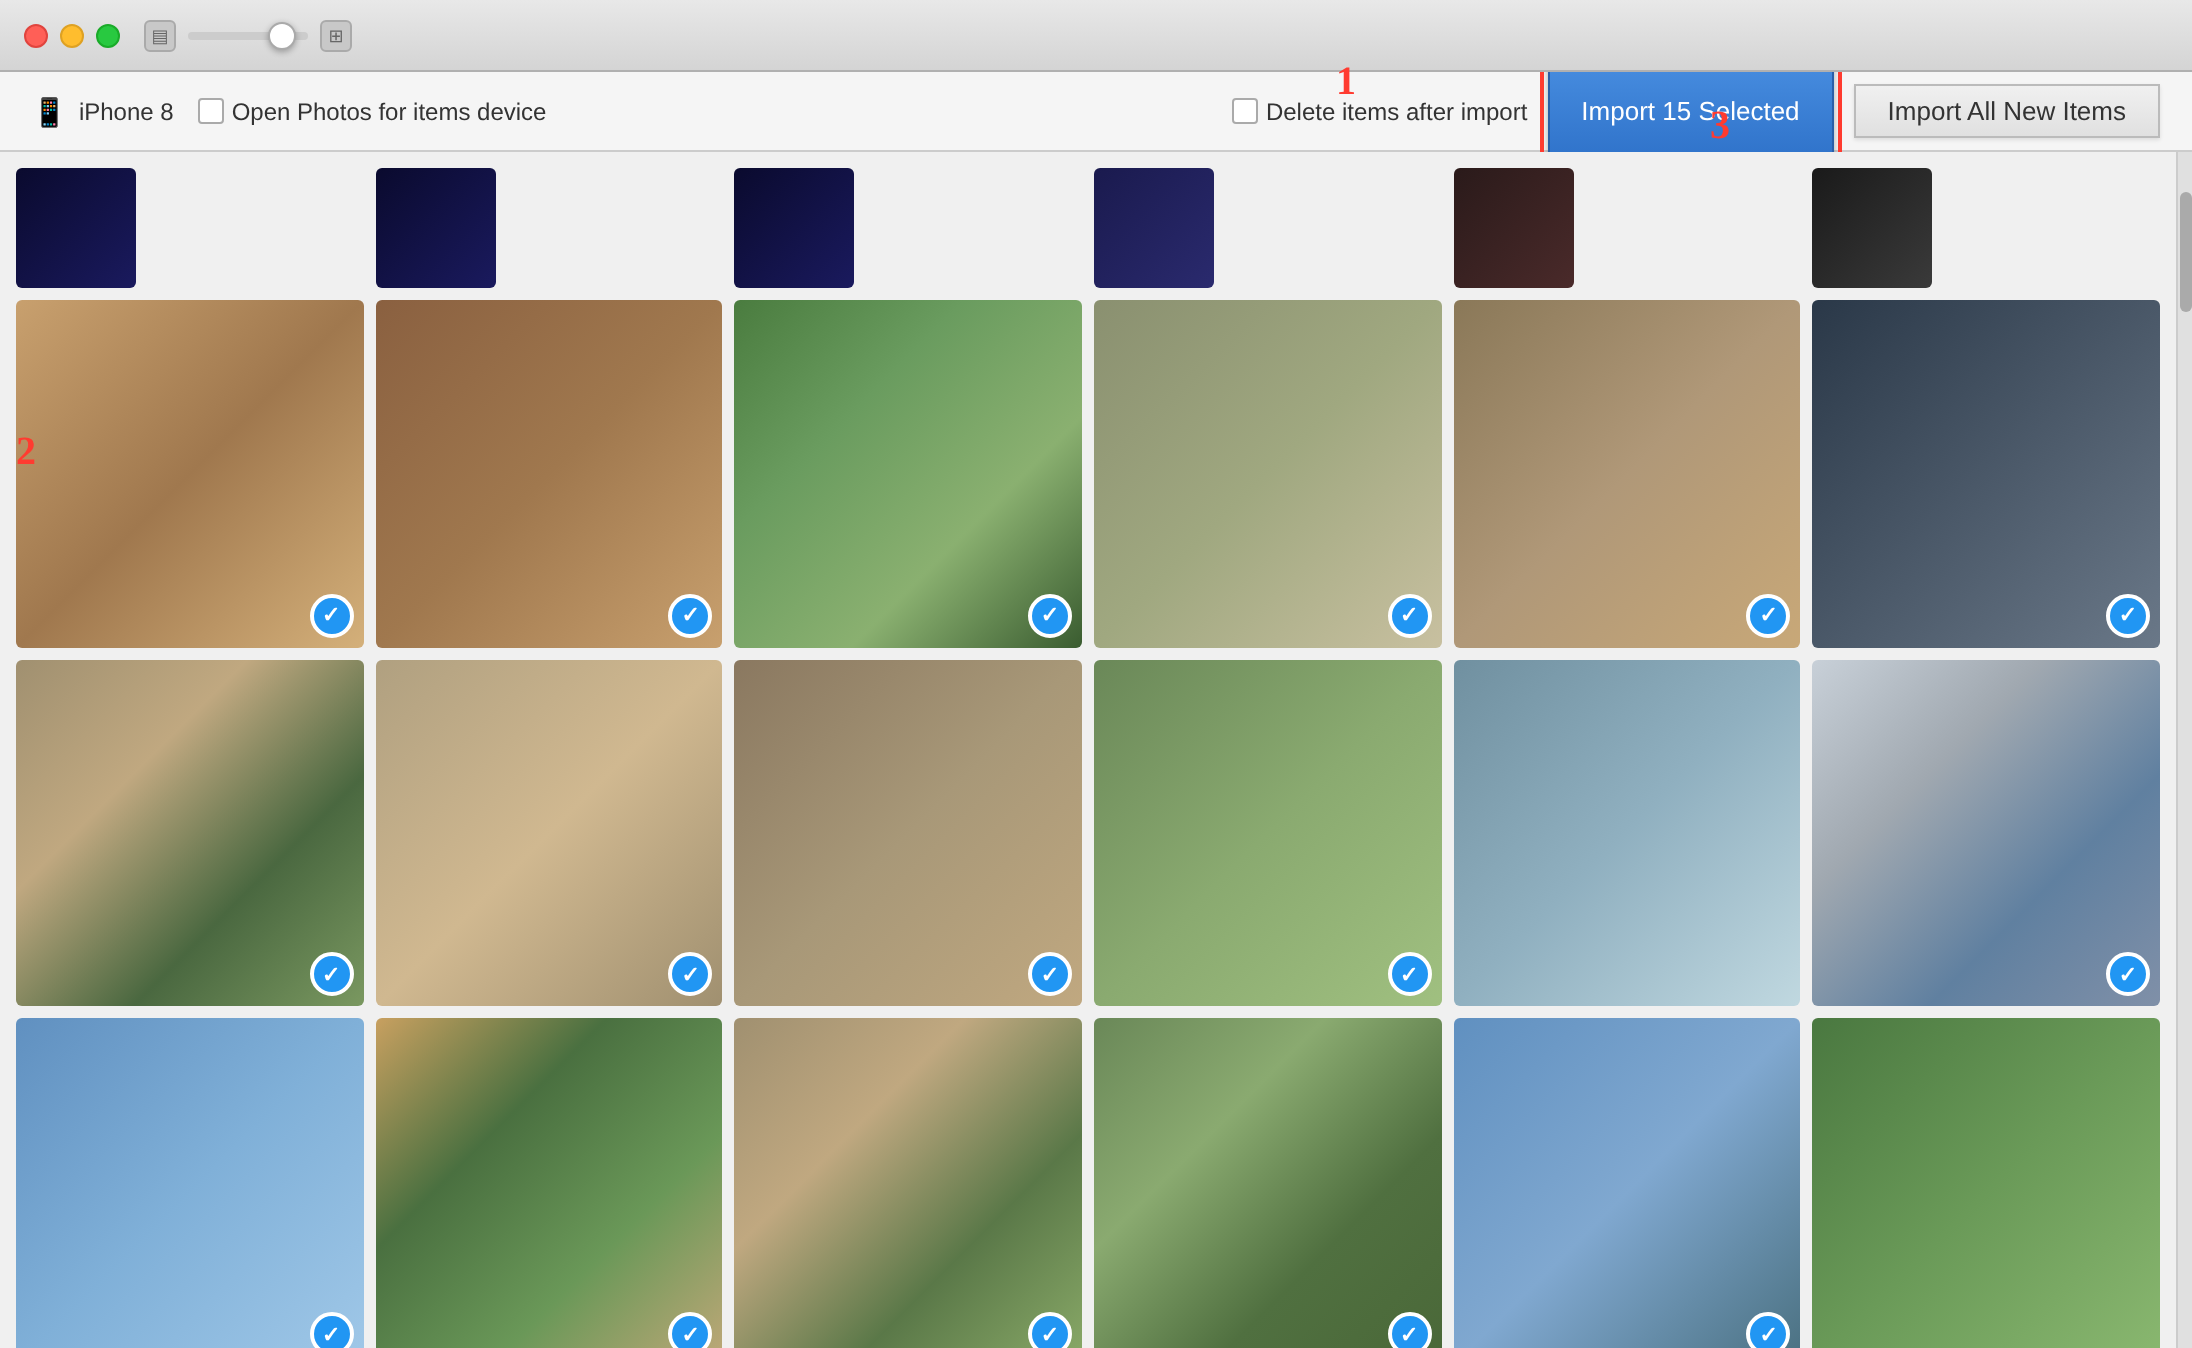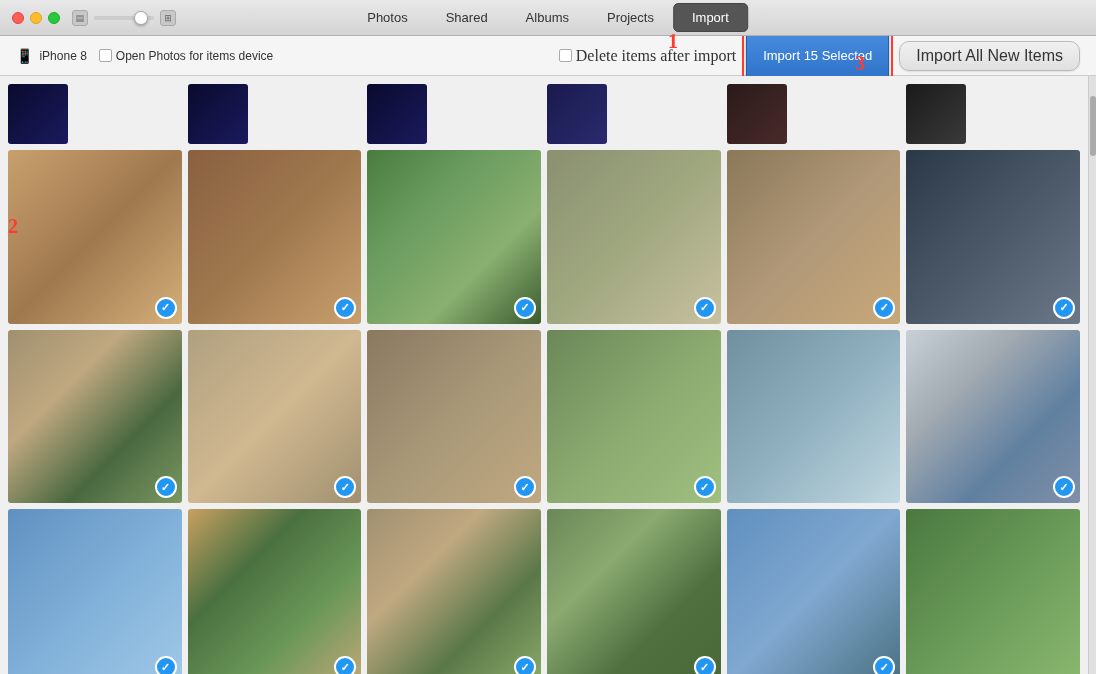--- a/index.html
+++ b/index.html
@@ -135,44 +135,43 @@
     .toolbar-right {
       margin-left: auto;
       display: flex;
       align-items: center;
       gap: 10px;
     }
     .delete-check {
       display: flex;
       align-items: center;
       gap: 4px;
-      font-size: 16px;
-      color: #333;
-      font-family: Liberation Serif, serif;
+      font-size: 12px;
+      color: #333;
     }
     .btn-import-selected {
       background: linear-gradient(to bottom, #4a90e2, #2c6fc7);
       color: white;
       border: 1px solid #2a5fa8;
       border-radius: 6px;
       padding: 23px 16px;
       font-size: 13px;
       cursor: pointer;
       font-weight: 500;
       box-shadow: 0 1px 3px rgba(0,0,0,0.3), inset 0 1px 0 rgba(255,255,255,0.2);
       outline: 2px solid #ff3b30;
       outline-offset: 2px;
     }
     .btn-import-all {
       background: linear-gradient(to bottom, #f0f0f0, #e0e0e0);
       color: #333;
       border: 1px solid #bbb;
-      border-radius: 10px;
+      border-radius: 0;
       padding: 5px 16px;
-      font-size: 16px;
+      font-size: 13px;
       cursor: pointer;
       box-shadow: 0 1px 2px rgba(0,0,0,0.1);
     }
 
     
     .main-content {
       display: flex;
       height: calc(674px - 36px - 40px);
       overflow: hidden;
     }
@@ -255,27 +254,20 @@
   </div>
 
   <div class="window-controls-left">
     <div class="win-btn">▤</div>
     <div class="slider-track">
       <div class="slider-thumb"></div>
     </div>
     <div class="win-btn">⊞</div>
   </div>
 
-  <nav class="nav-tabs">
-    <div class="nav-tab">Photos</div>
-    <div class="nav-tab">Shared</div>
-    <div class="nav-tab">Albums</div>
-    <div class="nav-tab">Projects</div>
-    <div class="nav-tab active">Import</div>
-  </nav>
 </div>
 
 <div class="toolbar">
   <div class="device-info">
     <span class="iphone-icon">📱</span>
     <span>iPhone 8</span>
   </div>
   <div class="open-photos-check">
     <div class="checkbox-small"></div>
     <span>Open Photos for items device</span>

